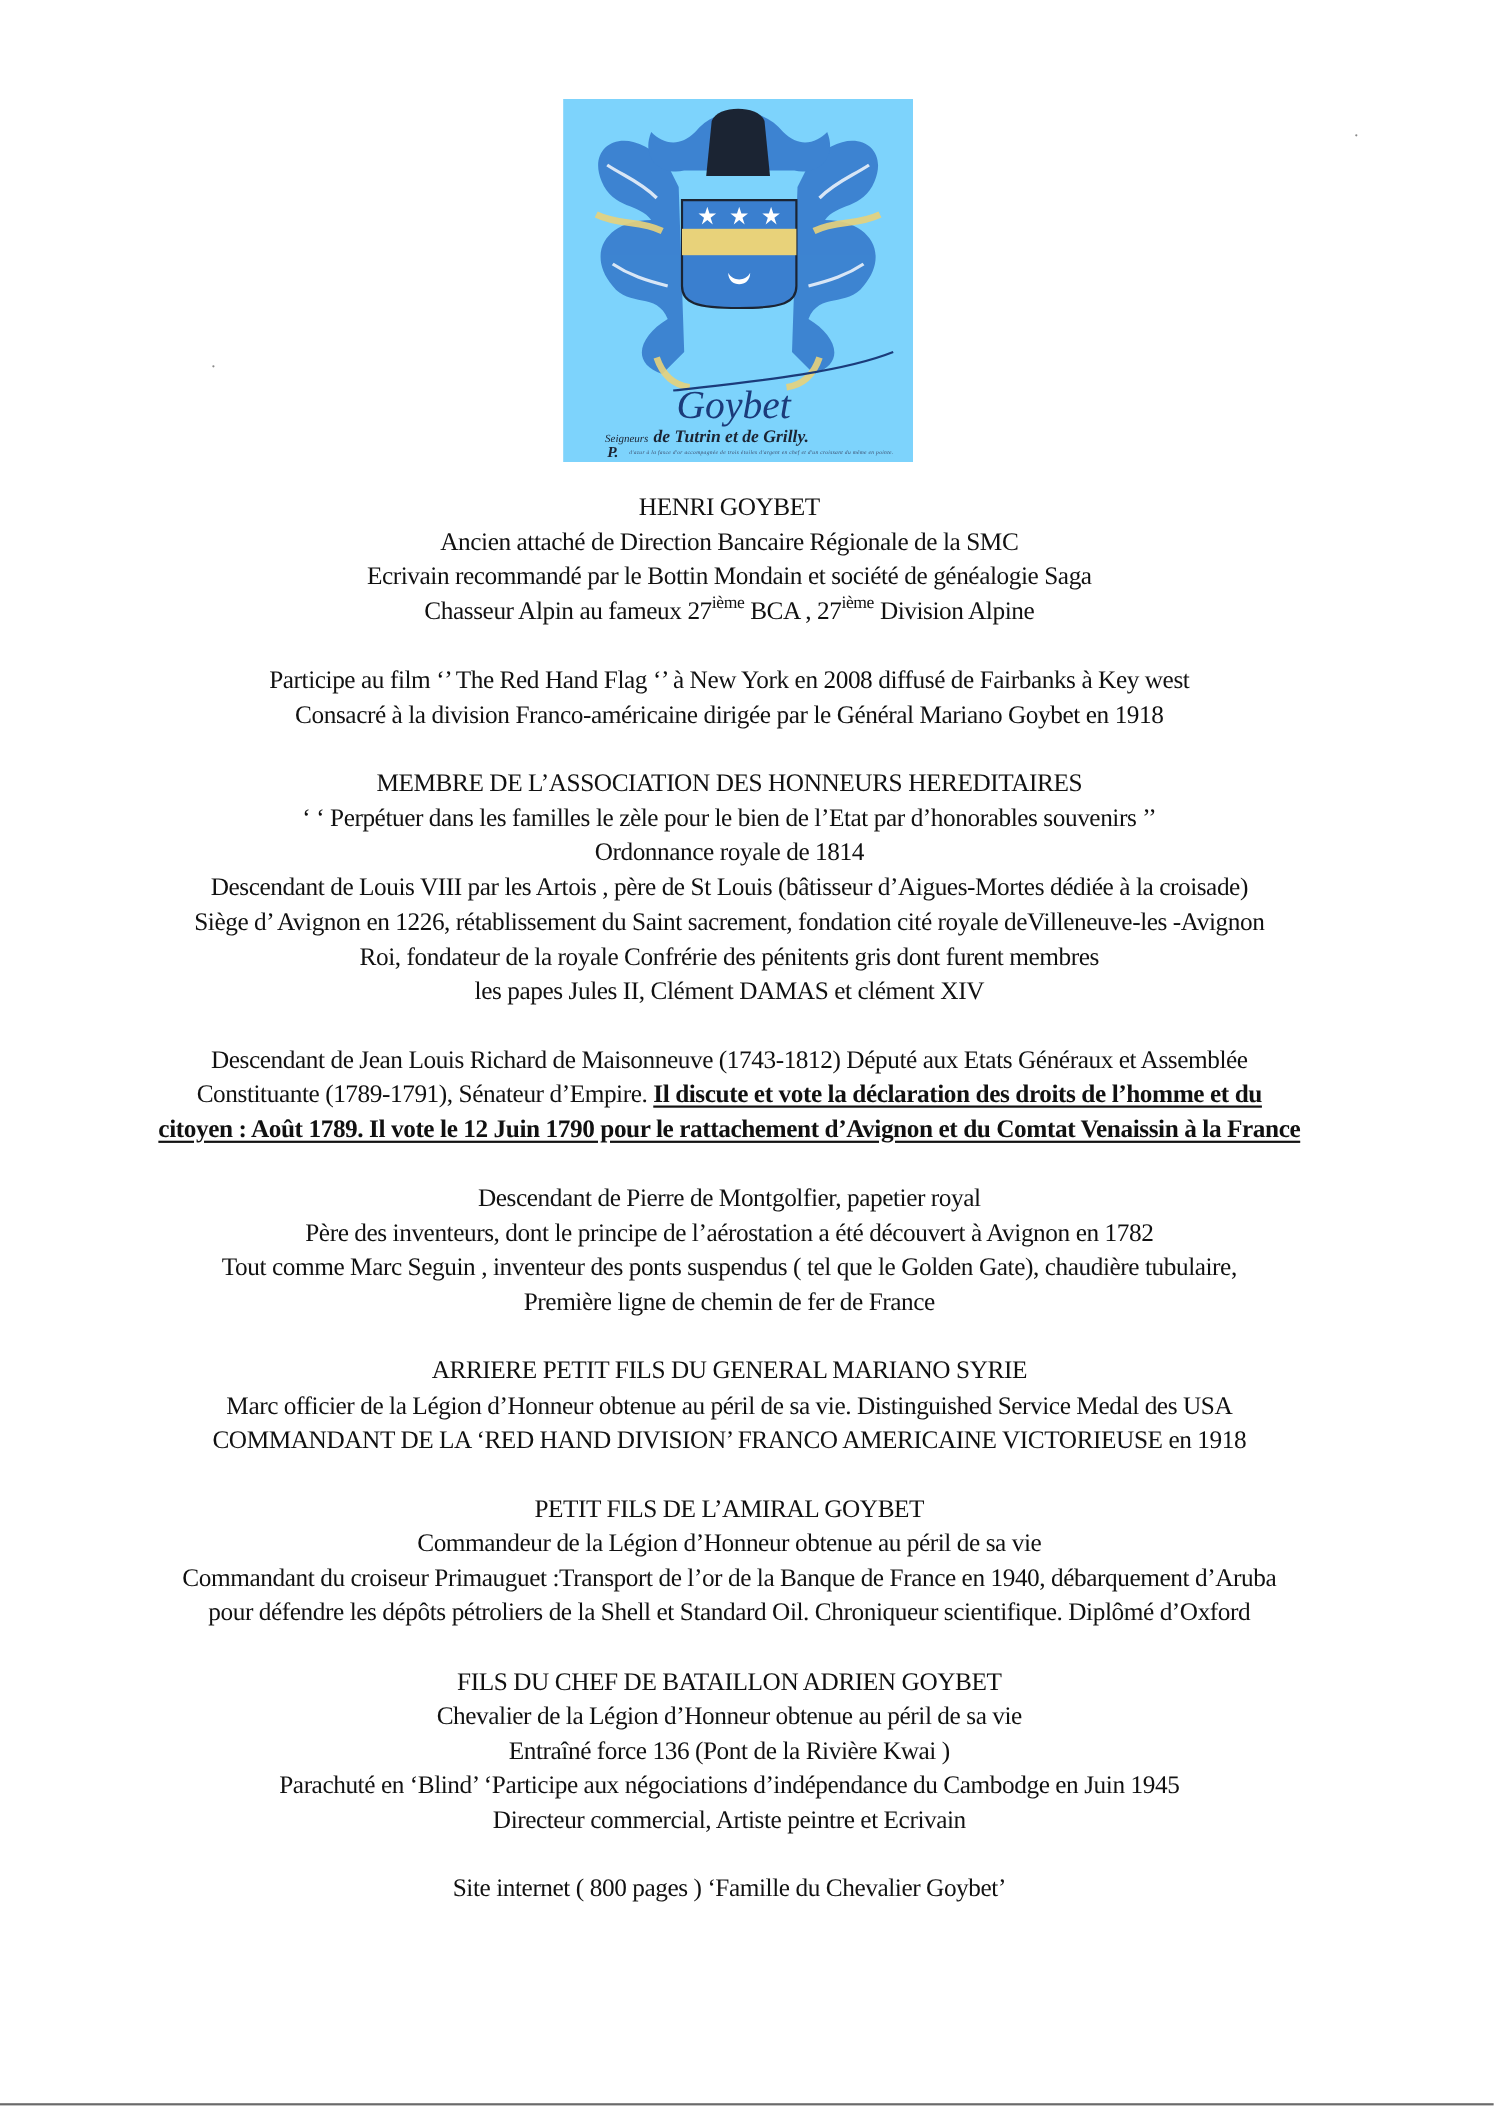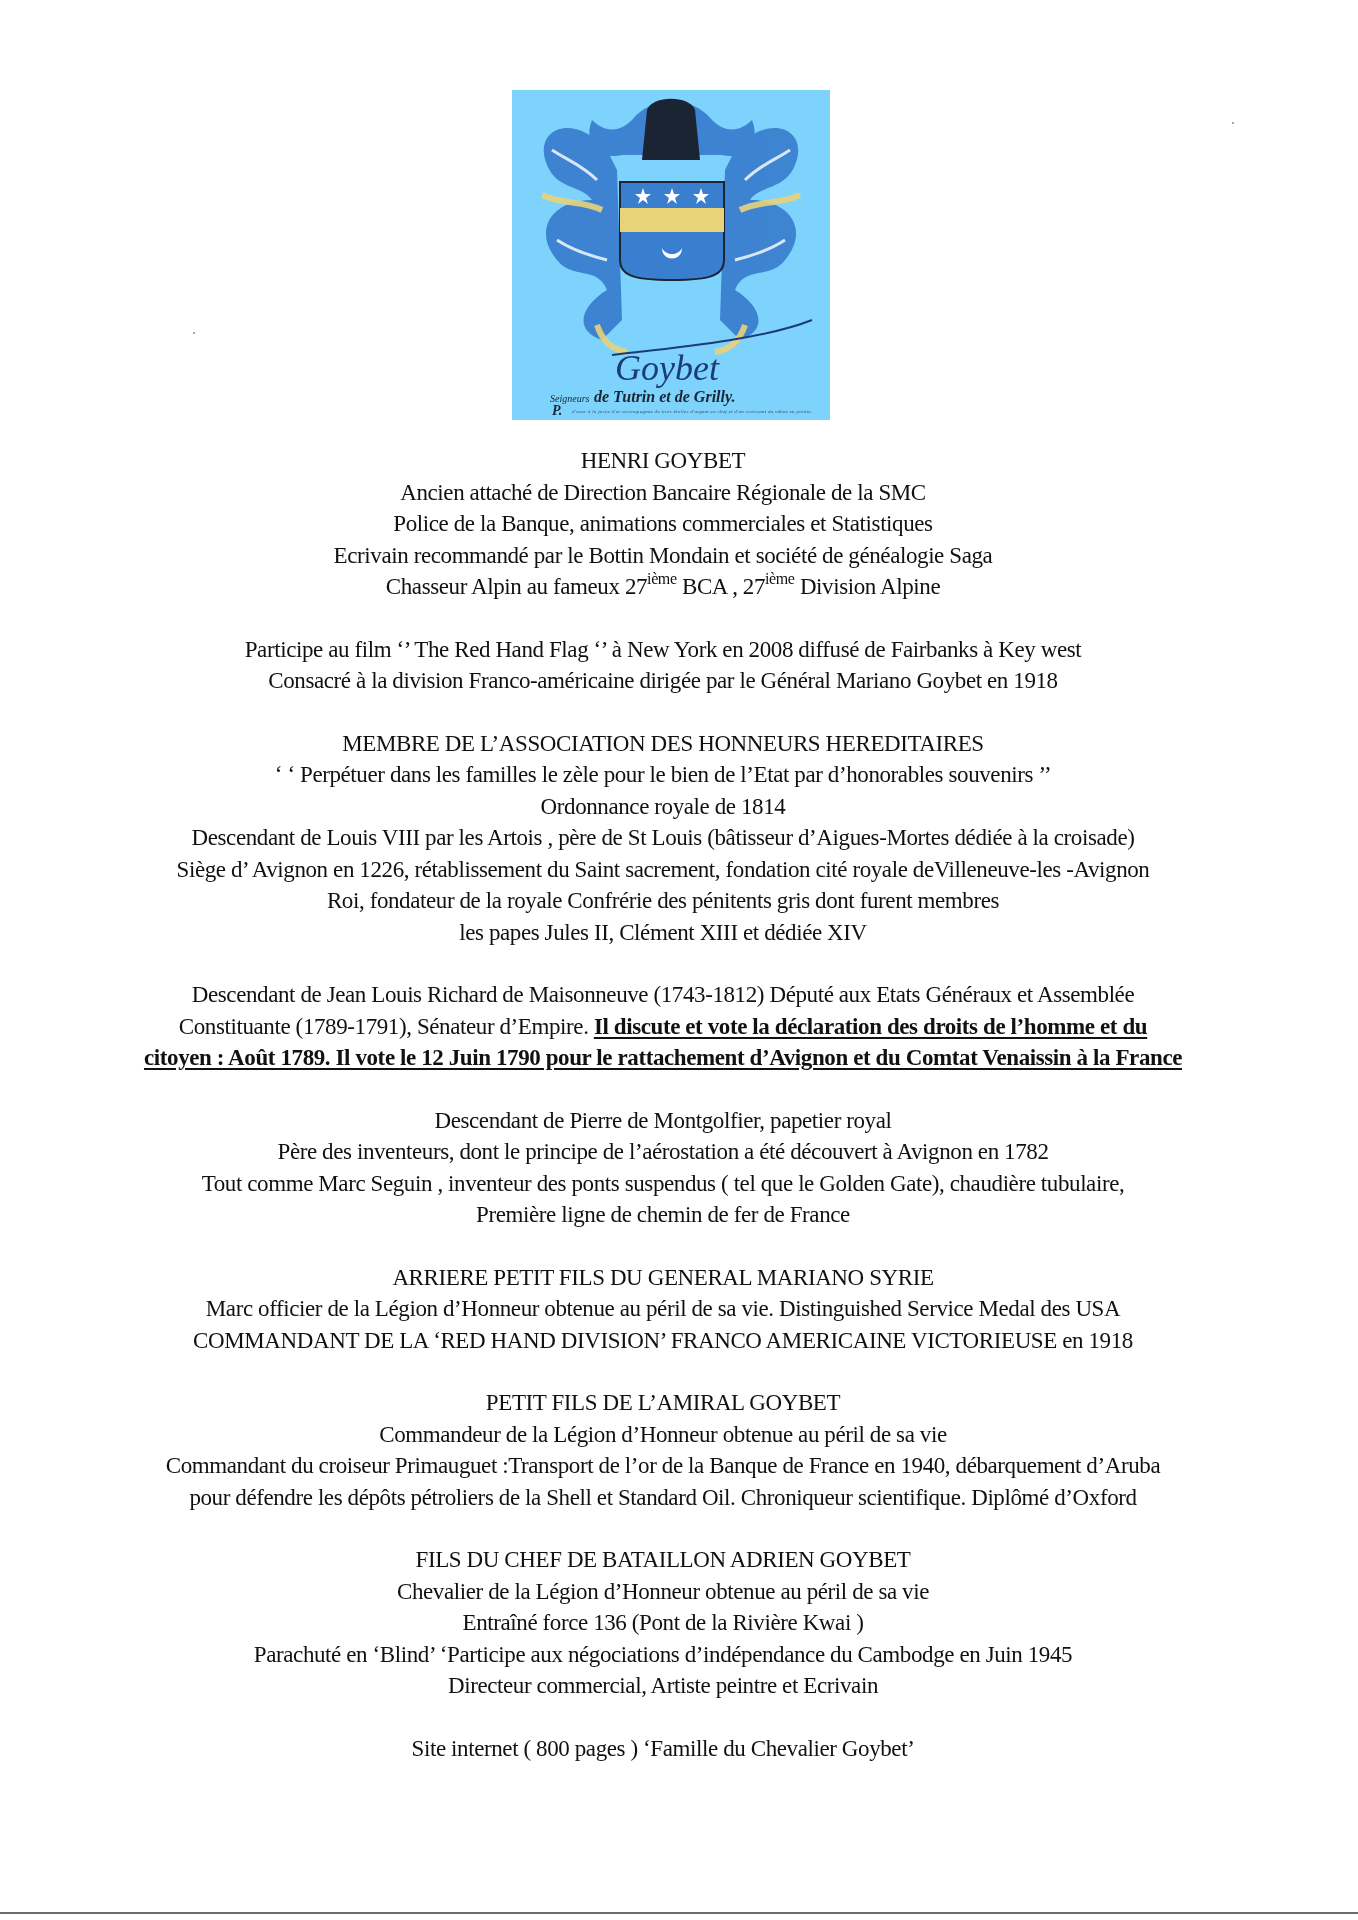--- a/index.html
+++ b/index.html
@@ -66,38 +66,37 @@
     <text x="82" y="312" font-family="Liberation Serif, serif" font-style="italic" font-weight="bold" font-size="16" fill="#1b2433">de Tutrin et de Grilly.</text>
     <text x="40" y="325" font-family="Liberation Serif, serif" font-style="italic" font-weight="bold" font-size="14" fill="#1b2433">P.</text>
     <text x="60" y="323" font-family="Liberation Serif, serif" font-style="italic" font-size="5" fill="#3a4a6a" textLength="240">d'azur à la fasce d'or accompagnée de trois étoiles d'argent en chef et d'un croissant du même en pointe.</text>
   </svg>
 </div>
 
 <div class="content">
   <div class="block">
     <p>HENRI GOYBET</p>
     <p>Ancien attaché de Direction Bancaire Régionale de la SMC</p>
-    <p>Police de la Banque, animations commerciales  et  Statistiques</p>
     <p>Ecrivain recommandé par le Bottin Mondain et société de généalogie Saga</p>
     <p><span>Chasseur Alpin au  fameux 27</span><sup>ième</sup><span> BCA , 27</span><sup>ième</sup><span> Division Alpine</span></p>
   </div>
 
   <div class="block">
     <p>Participe au film    ‘’ The Red Hand Flag ‘’ à New York en 2008 diffusé de Fairbanks à Key west</p>
     <p>Consacré à la division Franco-américaine dirigée  par le Général Mariano Goybet  en 1918</p>
   </div>
 
   <div class="block">
     <p>MEMBRE DE L’ASSOCIATION DES HONNEURS HEREDITAIRES</p>
     <p>‘ ‘ Perpétuer dans les familles le zèle pour le bien de l’Etat par d’honorables souvenirs ’’</p>
     <p>Ordonnance royale de 1814</p>
     <p>Descendant  de Louis VIII par les Artois , père de St Louis (bâtisseur d’Aigues-Mortes dédiée  à la croisade)</p>
     <p>Siège d’ Avignon en 1226, rétablissement du Saint sacrement, fondation  cité royale deVilleneuve-les -Avignon</p>
     <p>Roi, fondateur  de la  royale Confrérie des pénitents gris dont furent membres</p>
-    <p>les papes  Jules II, Clément XIII et  dédiée XIV</p>
+    <p>les papes  Jules II, Clément DAMAS et  clément XIV</p>
   </div>
 
   <div class="block">
     <p>Descendant de Jean Louis Richard de Maisonneuve  (1743-1812) Député aux Etats Généraux et Assemblée</p>
     <p><span>Constituante (1789-1791),  Sénateur d’Empire. </span><span class="ul">Il discute et vote la déclaration des droits de l’homme et du</span></p>
     <p class="ul">citoyen : Août 1789. Il vote  le 12 Juin 1790  pour le rattachement d’Avignon et du Comtat Venaissin à la France</p>
   </div>
 
   <div class="block">
     <p>Descendant de Pierre de Montgolfier, papetier royal</p>

